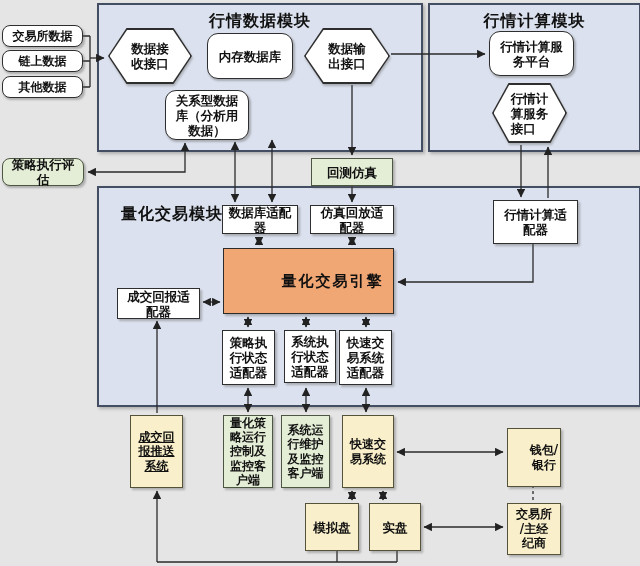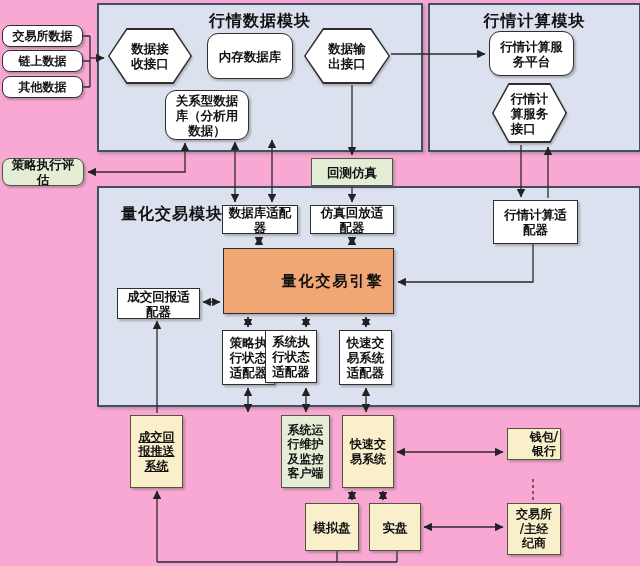--- a/index.html
+++ b/index.html
@@ -1,17 +1,17 @@
 <!DOCTYPE html>
 <html><head>
 <meta charset="utf-8">
 <style>
   html,body{margin:0;padding:0;background:#ffffff;}
   #canvas{
-    position:relative;width:640px;height:566px;background:#f9a8d4;overflow:hidden;
+    position:relative;width:640px;height:566px;background:#e5e5e5;overflow:hidden;
     font-family:"DejaVu Serif","Liberation Serif",serif;font-weight:bold;color:#111;
   }
   
   .panel{
     position:absolute;background:#dbe1ee;border:2px solid #434e63;
     box-shadow:2px 2px 3px rgba(110,110,110,.45);
   }
   .panel-title{position:absolute;font-size:16px;letter-spacing:1px;white-space:nowrap;}
   .panel-title.center{left:0;right:0;top:6px;text-align:center;}
   #panel-market-data{left:97px;top:3px;width:322px;height:145px;}
@@ -50,28 +50,28 @@
   #n-hist_db{left:262px;top:92px;width:82px;height:46px;}
   #n-calc_platform{left:489px;top:31px;width:85px;height:45px;}
   #n-hex_calc_interface{left:492px;top:83px;width:75px;height:60px;}
   #n-strategy_eval{left:2px;top:158px;width:82px;height:28px;border-radius:8px;}
   #n-backtest_sim{left:311px;top:158px;width:82px;height:28px;}
   #n-adapter_db{left:222px;top:205px;width:76px;height:29px;}
   #n-adapter_replay{left:310px;top:205px;width:84px;height:29px;}
   #n-adapter_calc{left:493px;top:200px;width:85px;height:44px;}
   #n-adapter_report{left:117px;top:288px;width:83px;height:31px;}
   #n-adapter_strategy_status{left:222px;top:330px;width:53px;height:55px;}
-  #n-adapter_system_status{left:265px;top:330px;width:52px;height:53px;}
+  #n-adapter_system_status{left:284px;top:330px;width:52px;height:53px;}
   #n-adapter_fast_trade{left:339px;top:330px;width:53px;height:55px;}
   #n-engine{left:223px;top:248px;width:171px;height:66px;font-size:15px;letter-spacing:2px;padding-left:48px;}
   #n-push_system{left:130px;top:415px;width:53px;height:73px;font-size:12px;text-decoration:underline;}
   #n-client_strategy{left:223px;top:415px;width:50px;height:73px;font-size:12px;}
   #n-client_system{left:281px;top:415px;width:49px;height:73px;font-size:12px;}
   #n-fast_trade{left:342px;top:415px;width:52px;height:73px;font-size:12px;}
-  #n-wallet_bank{left:507px;top:428px;width:54px;height:32px;font-size:12px;padding-left:20px;}
+  #n-wallet_bank{left:507px;top:428px;width:54px;height:59px;font-size:12px;padding-left:20px;}
   #n-sim_disk{left:305px;top:503px;width:54px;height:48px;}
   #n-live_disk{left:369px;top:503px;width:52px;height:48px;}
   #n-exchange_broker{left:507px;top:503px;width:54px;height:52px;font-size:12px;}
   
   #edges{position:absolute;left:0;top:0;z-index:2;pointer-events:none;}
   .ln{stroke:#2a2a2a;stroke-width:1.3;fill:none;}
   .arr-e{marker-end:url(#arw);}
   .arr-b{marker-start:url(#arw);marker-end:url(#arw);}
   .dash{stroke-dasharray:3 3;}
 </style>
@@ -193,20 +193,25 @@
   <div class="node" id="n-adapter_system_status">系统执
 行状态
 适配器</div>
   <div class="node" id="n-adapter_fast_trade">快速交
 易系统
 适配器</div>
 
   <div class="node yellow" id="n-push_system">成交回
 报推送
 系统</div>
+  <div class="node green" id="n-client_strategy">量化策
+略运行
+控制及
+监控客
+户端</div>
   <div class="node green" id="n-client_system">系统运
 行维护
 及监控
 客户端</div>
   <div class="node yellow" id="n-fast_trade">快速交
 易系统</div>
   <div class="node yellow" id="n-wallet_bank">钱包/
 银行</div>
   <div class="node yellow" id="n-sim_disk">模拟盘</div>
   <div class="node yellow" id="n-live_disk">实盘</div>

